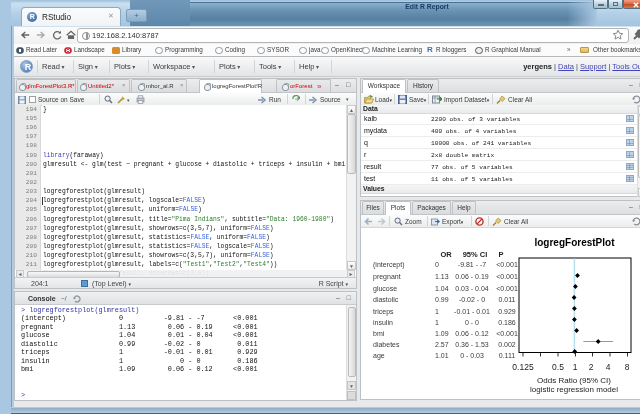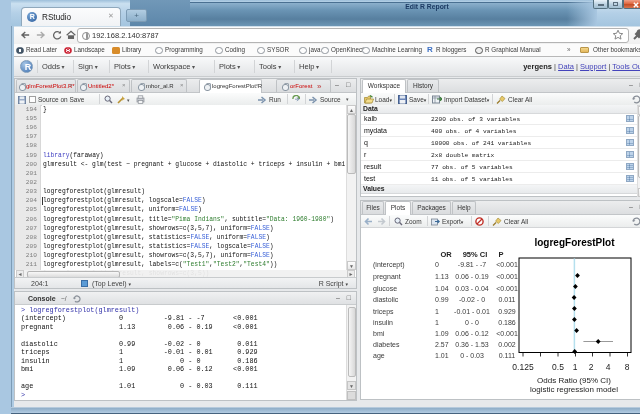--- a/index.html
+++ b/index.html
@@ -167,21 +167,21 @@
 <div class="abs bm" style="left:474px;">R Graphical Manual</div>
 <div class="abs bm" style="left:556px;color:#666;">»</div>
 <div class="abs" style="left:569px;top:47px;width:9px;height:6px;background:linear-gradient(180deg,#f3d68a,#e3b75c);border:1px solid #b9964a;border-radius:1px;"></div>
 <div class="abs bm" style="left:582px;">Other bookmarks</div>
 
 <div class="abs" id="page">
   <div class="abs" id="menubar"></div>
   <div class="abs" id="rlogo">
         <span>R</span>
       </div>
-  <div class="abs menu" style="left:28px;">Odds</div>
+  <div class="abs menu" style="left:28px;">Read</div>
   <div class="abs menu" style="left:64px;">Sign</div>
   <div class="abs menu" style="left:100px;">Plots</div>
   <div class="abs menu" style="left:139px;">Workspace</div>
   <div class="abs menu" style="left:205px;">Plots</div>
   <div class="abs menu" style="left:245px;">Tools</div>
   <div class="abs menu" style="left:285px;">Help</div>
   <div class="abs msep" style="left:23px;"></div>
   <div class="abs msep" style="left:59px;"></div>
   <div class="abs msep" style="left:95px;"></div>
   <div class="abs msep" style="left:134px;"></div>
@@ -318,25 +318,25 @@
       <svg class="abs" style="left:58px;top:2.5px;width:8px;height:8px;" viewBox="0 0 8 8">
             <path d="M1 4a3 3 0 1 1 1 2.2" stroke="#8a9099" stroke-width="1.2" fill="none"></path>
             <path d="M0.4 2.6l1.2 1.8 1.4-1.6z" fill="#8a9099"></path>
           </svg>
       <div class="abs winbtns" style="right:16px;top:2px;">–</div>
       <div class="abs winbtns" style="right:5px;top:2px;">□</div>
     </div>
     <div class="conl" style="top:13.5px;color:#3030a8;">&gt; logregforestplot(glmresult)</div>
     <div class="conl" style="top:22.0px;">(intercept)             0          -9.81 - -7       &lt;0.001</div>
     <div class="conl" style="top:30.5px;">pregnant                1.13        0.06 - 0.19     &lt;0.001</div>
+    <div class="conl" style="top:39.0px;">glucose                 1.04        0.01 - 0.04     &lt;0.001</div>
     <div class="conl" style="top:47.5px;">diastolic               0.99       -0.02 - 0         0.011</div>
     <div class="conl" style="top:56.0px;">triceps                 1          -0.01 - 0.01      0.929</div>
     <div class="conl" style="top:64.5px;">insulin                 1              0 - 0         0.186</div>
     <div class="conl" style="top:73.0px;">bmi                     1.09        0.06 - 0.12     &lt;0.001</div>
-    <div class="conl" style="top:90.0px;">age                     1.01           0 - 0.03      0.111</div>
     <div class="conl" style="top:98.5px;color:#3030a8;">&gt;</div>
     <div class="abs" id="convscroll">
       <div class="abs" style="left:0.5px;top:2px;width:8px;height:70px;background:linear-gradient(90deg,#f5f5f5,#d8d8d8);border:1px solid #bbb;border-radius:2px;"></div>
       <div class="abs" style="left:0;bottom:10px;width:9px;height:9px;background:#e4e4e4;border:1px solid #c5c5c5;font-size:5px;color:#666;text-align:center;line-height:8px;">▼</div>
       <div class="abs" style="left:0;bottom:0;width:9px;height:9px;background:#dcdcdc;border:1px solid #c0c0c0;"></div>
     </div>
   </div>
 
   <div class="abs panel" id="workspace">
     <div class="abs tabstrip" style="left:0;top:0;width:286px;height:14px;">

